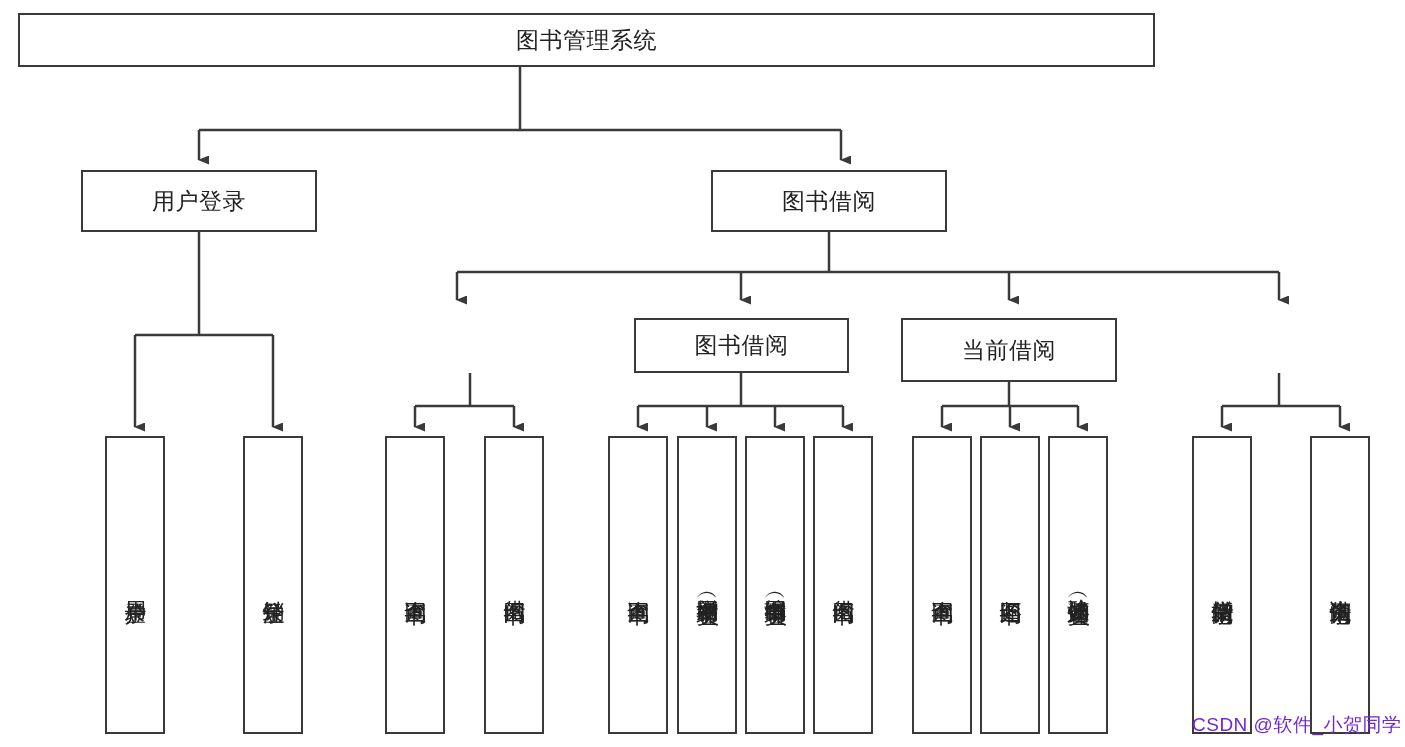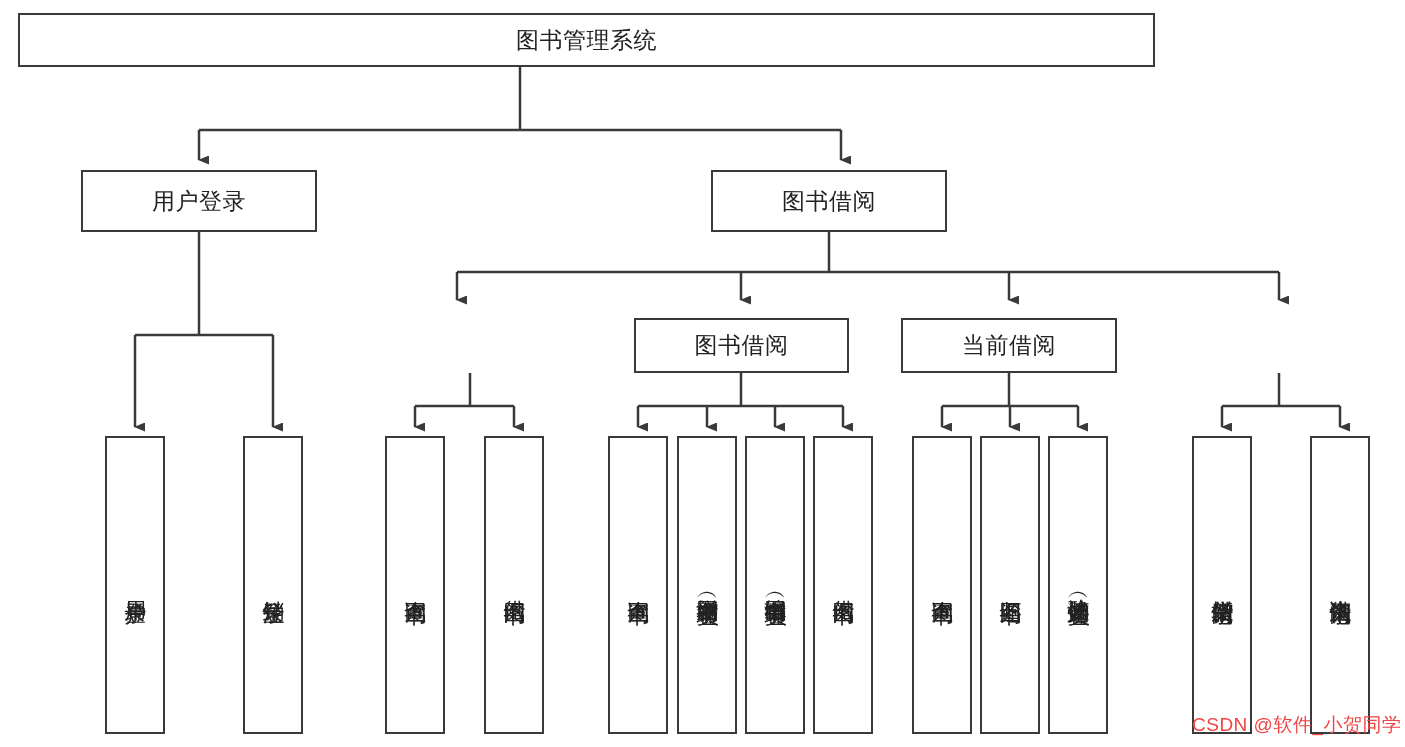--- a/index.html
+++ b/index.html
@@ -51,21 +51,21 @@
     text-align: center;
   }
   .node.vertical .label {
     writing-mode: vertical-rl;
     text-orientation: upright;
     display: block;
   }
   .watermark {
     position: absolute;
     font-size: 19px;
-    color: #ef4444;
+    color: #6d28d9;
     white-space: nowrap;
     letter-spacing: 0.5px;
     user-select: none;
   }
 </style>
 </head>
 <body>
 
 <div id="diagram-root">
 
@@ -134,21 +134,21 @@
 
   <div class="node horizontal" style="left:711px; top:170px; width:236px; height:62px;">
     <span class="label">图书借阅</span>
   </div>
 
 
   <div class="node horizontal" style="left:634px; top:318px; width:215px; height:55px;">
     <span class="label">图书借阅</span>
   </div>
 
-  <div class="node horizontal" style="left:901px; top:318px; width:216px; height:55px;">
+  <div class="node horizontal" style="left:901px; top:318px; width:216px; height:64px;">
     <span class="label">当前借阅</span>
   </div>
 
 
   <div class="node vertical" style="left:105px; top:436px; width:60px; height:298px;">
     <span class="label">用户登录</span>
   </div>
 
   <div class="node vertical" style="left:243px; top:436px; width:60px; height:298px;">
     <span class="label">注销登录</span>

